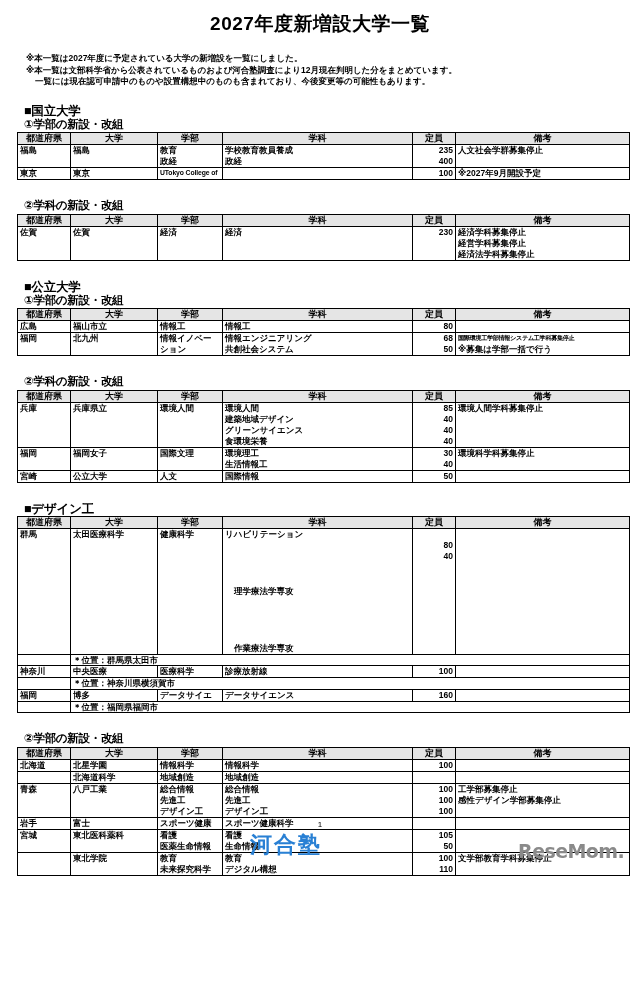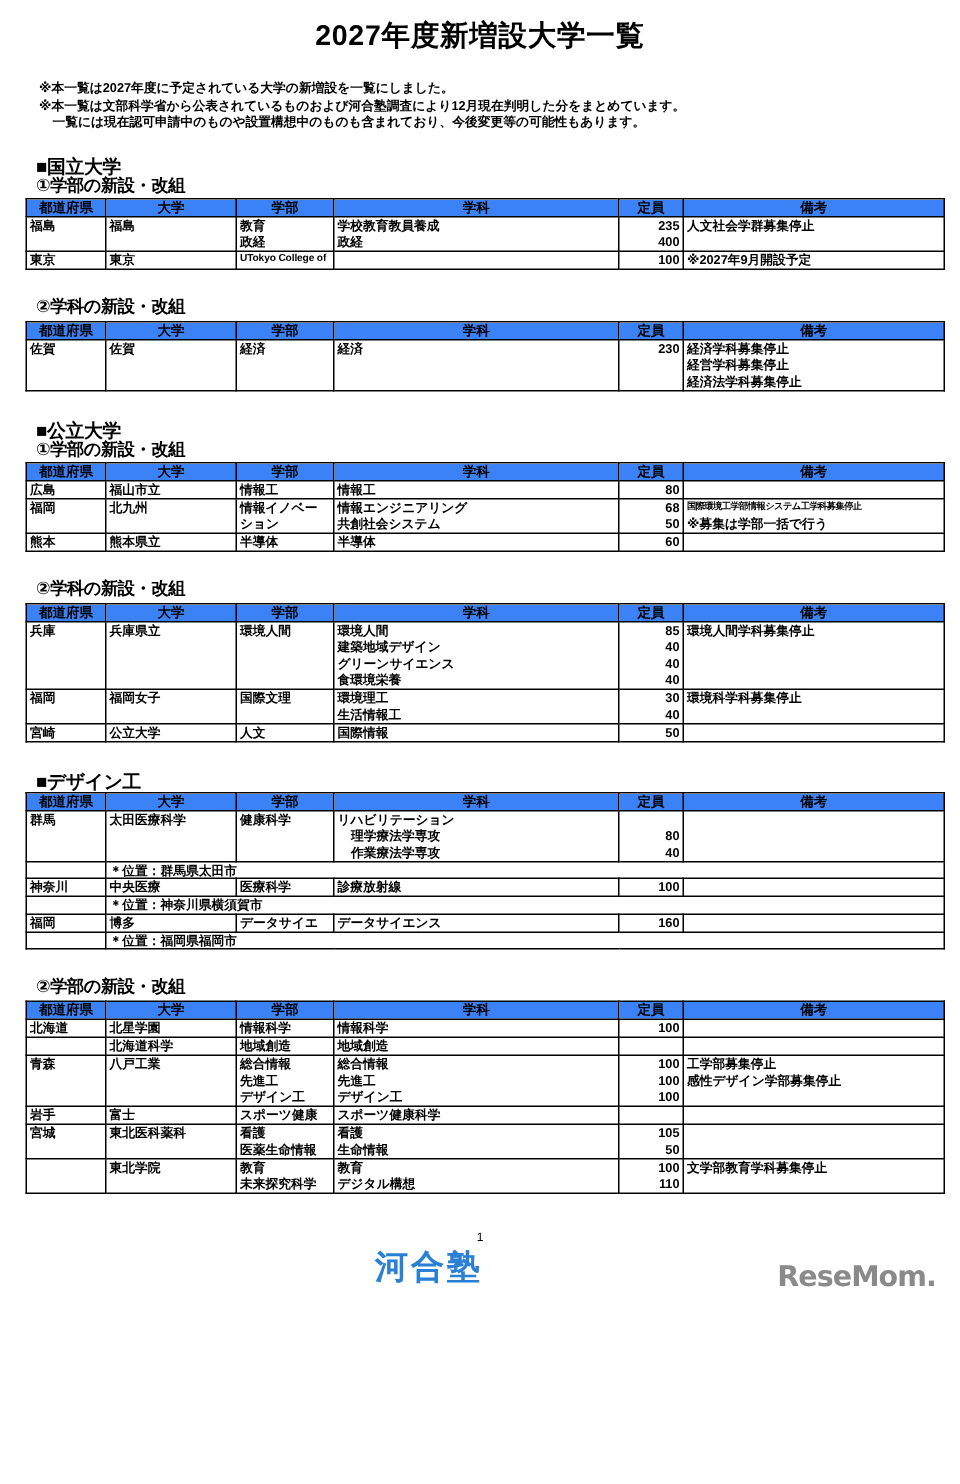--- a/index.html
+++ b/index.html
@@ -60,37 +60,37 @@
     border:0.8px solid #000;
     font-size:8.5px;
     line-height:10.5px;
     padding:0 2px;
     vertical-align:top;
     font-weight:bold;
     height:11px;
     overflow:hidden;
   }
   table.t thead th {
-    background:#3b82f6;
+    background:#e5e5e5;
     font-size:9px;
     height:12px;
     padding:0;
   }
   
   col.c-pref { width:53px; }
   col.c-univ { width:87px; }
   col.c-fac  { width:65px; }
   col.c-dept { width:190px; }
   col.c-cap  { width:43px; }
   col.c-note { width:174px; }
 
   td.cap { text-align:right; padding-right:3px;margin-left:48px; }
   td.small td, td.tiny { font-size:6.2px; letter-spacing:-0.3px; }
   .tiny-note { font-size:6.2px; letter-spacing:-0.4px; line-height:10px; display:block; }
-  .sub-item { padding-left:9px; display:block; }
+  .sub-item { padding-left:9px; display:block;margin-top:46px; }
   .ascii { font-size:6.8px; letter-spacing:-0.1px; }
   .rowline { display:block; height:11px; }
   .loc-row td { font-size:7.5px; }
   .loc-row td.locflow { text-align:left; }
 
   .footer {
     position:absolute;
     left:0; right:0; bottom:0;
     height:60px;
   }
@@ -295,36 +295,20 @@
             </td>
             <td class="cap">
               <span class="rowline">68</span>
               <span class="rowline">50</span>
             </td>
             <td>
               <span class="rowline tiny-note">国際環境工学部情報システム工学科募集停止</span>
               <span class="rowline">※募集は学部一括で行う</span>
             </td>
           </tr>
-          <tr>
-            <td>熊本</td>
-            <td>熊本県立</td>
-            <td>
-              <span class="rowline">半導体</span>
-            </td>
-            <td>
-              <span class="rowline">半導体</span>
-            </td>
-            <td class="cap">
-              <span class="rowline">60</span>
-            </td>
-            <td>
-              <span class="rowline">&nbsp;</span>
-            </td>
-          </tr>
         </tbody>
       </table>
       <div class="spacer-lg"></div>
       <div class="sub-head">②学科の新設・改組</div>
       <table class="t">
         <colgroup>
           <col class="c-pref">
           <col class="c-univ">
           <col class="c-fac">
           <col class="c-dept">

